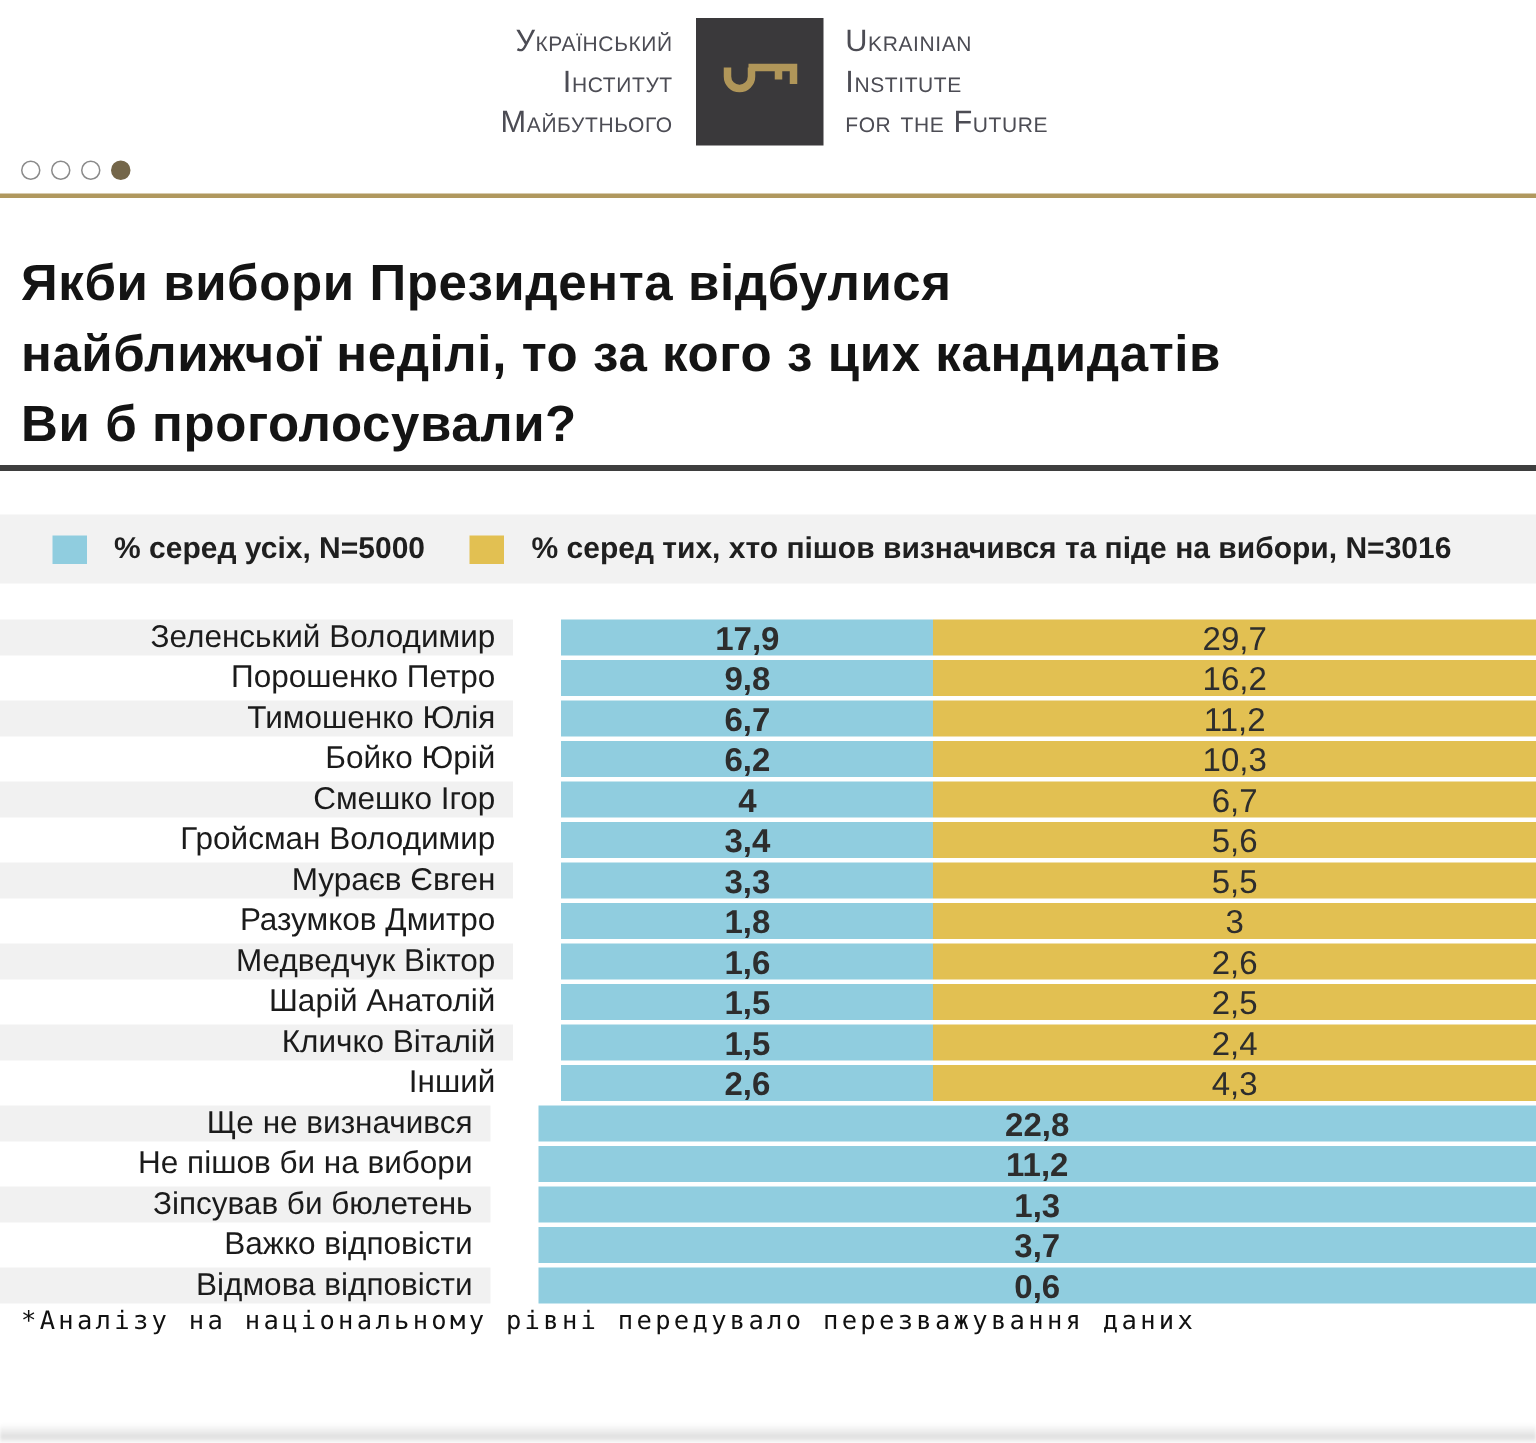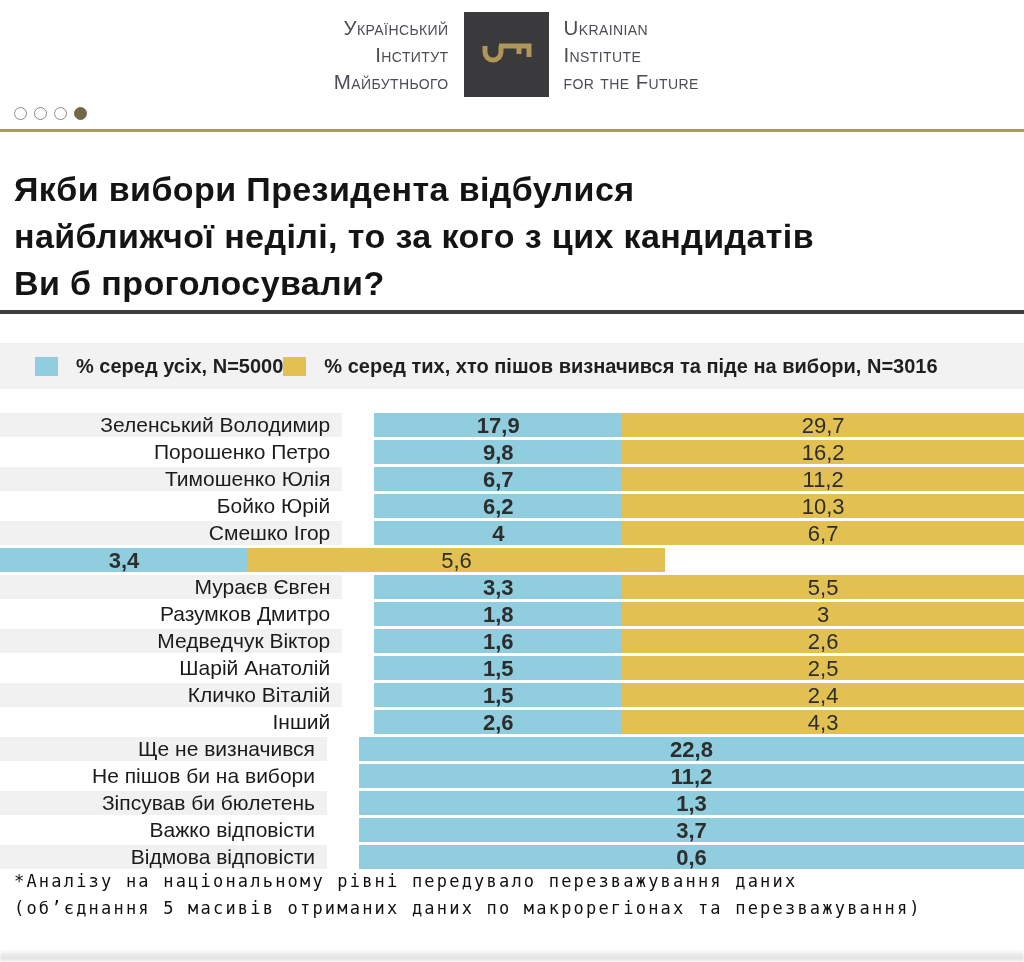--- a/index.html
+++ b/index.html
@@ -24,21 +24,21 @@
   .gold-rule { position:absolute; top:129px; left:0; width:1024px; height:3px; background:var(--gold,#b0985e); }
 
   
   .title { position:absolute; top:166px; left:14px; width:1000px;
            font-size:34px; font-weight:bold; line-height:47px; color:#141414; letter-spacing:0.4px; }
 
   .dark-rule { position:absolute; top:310px; left:0; width:1024px; height:4px; background:#3e3e3e; }
 
   
   .legend { position:absolute; top:343px; left:0; width:1024px; height:46px; background:#f2f2f2;
-            display:flex; align-items:center; padding-left:35px; }
+            display:flex; align-items:center; padding-left:35px; gap:30px; }
   .legend-item { display:flex; align-items:center; font-size:20px; font-weight:600; color:#1f1f1f; }
   .swatch { width:23px; height:19px; margin-right:18px; flex:0 0 auto; }
   .swatch.blue { background:var(--blue,#90cddf); }
   .swatch.yellow { background:var(--yellow,#e2c052); }
 
   
   .chart { position:absolute; top:413px; left:0; width:1024px; }
   .row { display:flex; height:24px; margin-bottom:3px;gap:32px; }
   .row-label { width:350px; padding-right:12px; text-align:right; font-size:21px; line-height:24px; color:#1b1b1b; white-space:nowrap; }
   .row.striped .row-label { background:#f1f1f1; }
@@ -142,20 +142,21 @@
         </div>
       </div>
       <div class="row striped">
         <div class="row-label">Смешко Ігор</div>
         <div class="bars">
           <div class="cell blue">4</div>
           <div class="cell yellow">6,7</div>
         </div>
       </div>
       <div class="row">
+        <div class="row-label">Гройсман Володимир</div>
         <div class="bars">
           <div class="cell blue">3,4</div>
           <div class="cell yellow">5,6</div>
         </div>
       </div>
       <div class="row striped">
         <div class="row-label">Мураєв Євген</div>
         <div class="bars">
           <div class="cell blue">3,3</div>
           <div class="cell yellow">5,5</div>
@@ -223,17 +224,16 @@
       <div class="row striped">
         <div class="row-label">Відмова відповісти</div>
         <div class="bars">
           <div class="cell blue full">0,6</div>
         </div>
       </div>
     </div>
 
   <div class="footnote">
     <div>*Аналізу на національному рівні передувало перезважування даних</div>
-    <div>(об’єднання 5 масивів отриманих даних по макрорегіонах та перезважування)</div>
   </div>
 
   <div class="bottom-blur"></div>
 </div>
 
 </body></html>

